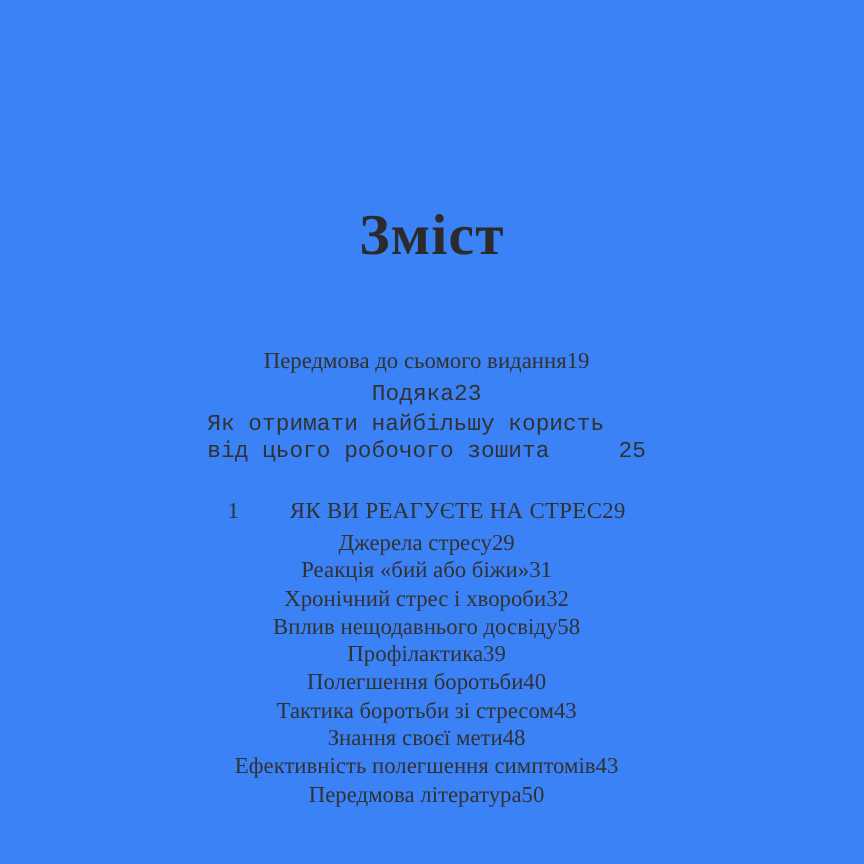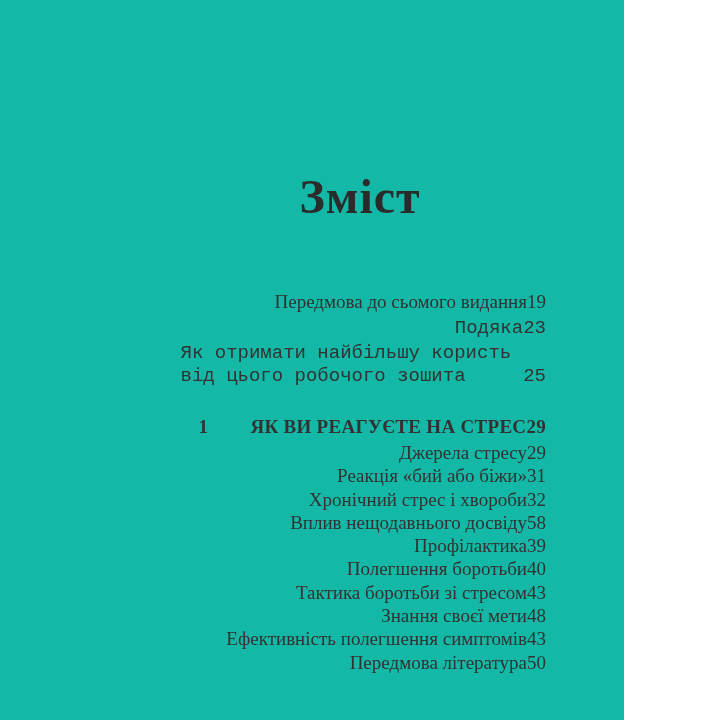--- a/index.html
+++ b/index.html
@@ -4,23 +4,23 @@
 <style>
   html, body { margin: 0; padding: 0; }
   body {
     width: 720px;
     height: 720px;
     background: #ffffff;
     overflow: hidden;
   }
   .page {
     position: relative;
-    width: 624px;
+    width: 720px;
     height: 720px;
-    background: #14b8a6;
+    background: #3b82f6;
     font-family: "Liberation Serif", "DejaVu Serif", serif;
     color: #323232;
   }
   .book-title {
     position: absolute;
     top: 168px;
     left: 0;
     width: 720px;
     text-align: center;
     font-size: 48px;
@@ -30,31 +30,31 @@
     color: #2b2b2b;
   }
   .toc {
     position: absolute;
     left: 165px;
     top: 290px;
     width: 381px;
   }
   .toc-row {
     display: flex;
-    justify-content: flex-end;
+    justify-content: center;
     align-items: baseline;
     font-size: 19px;
     line-height: 24px;
   }
   .front-matter .toc-row + .toc-row { margin-top: 2px; font-family: Liberation Mono, monospace; }
   .toc-row.multiline { align-items: flex-end; margin-top: 3px; gap: 12px; }
   .toc-row.multiline .label div { line-height: 23px; }
   .chapter-heading {
     margin-top: 27px;
-    font-weight: bold;
+    font-weight: normal;
     letter-spacing: 0.3px;
   }
   .chapter-num {
     display: inline-block;
     width: 52px;
   }
   .sections { margin-top: 2px; }
   .sections .toc-row { line-height: 23.3px; }
   .pagenum { text-align: right; }
 </style>

